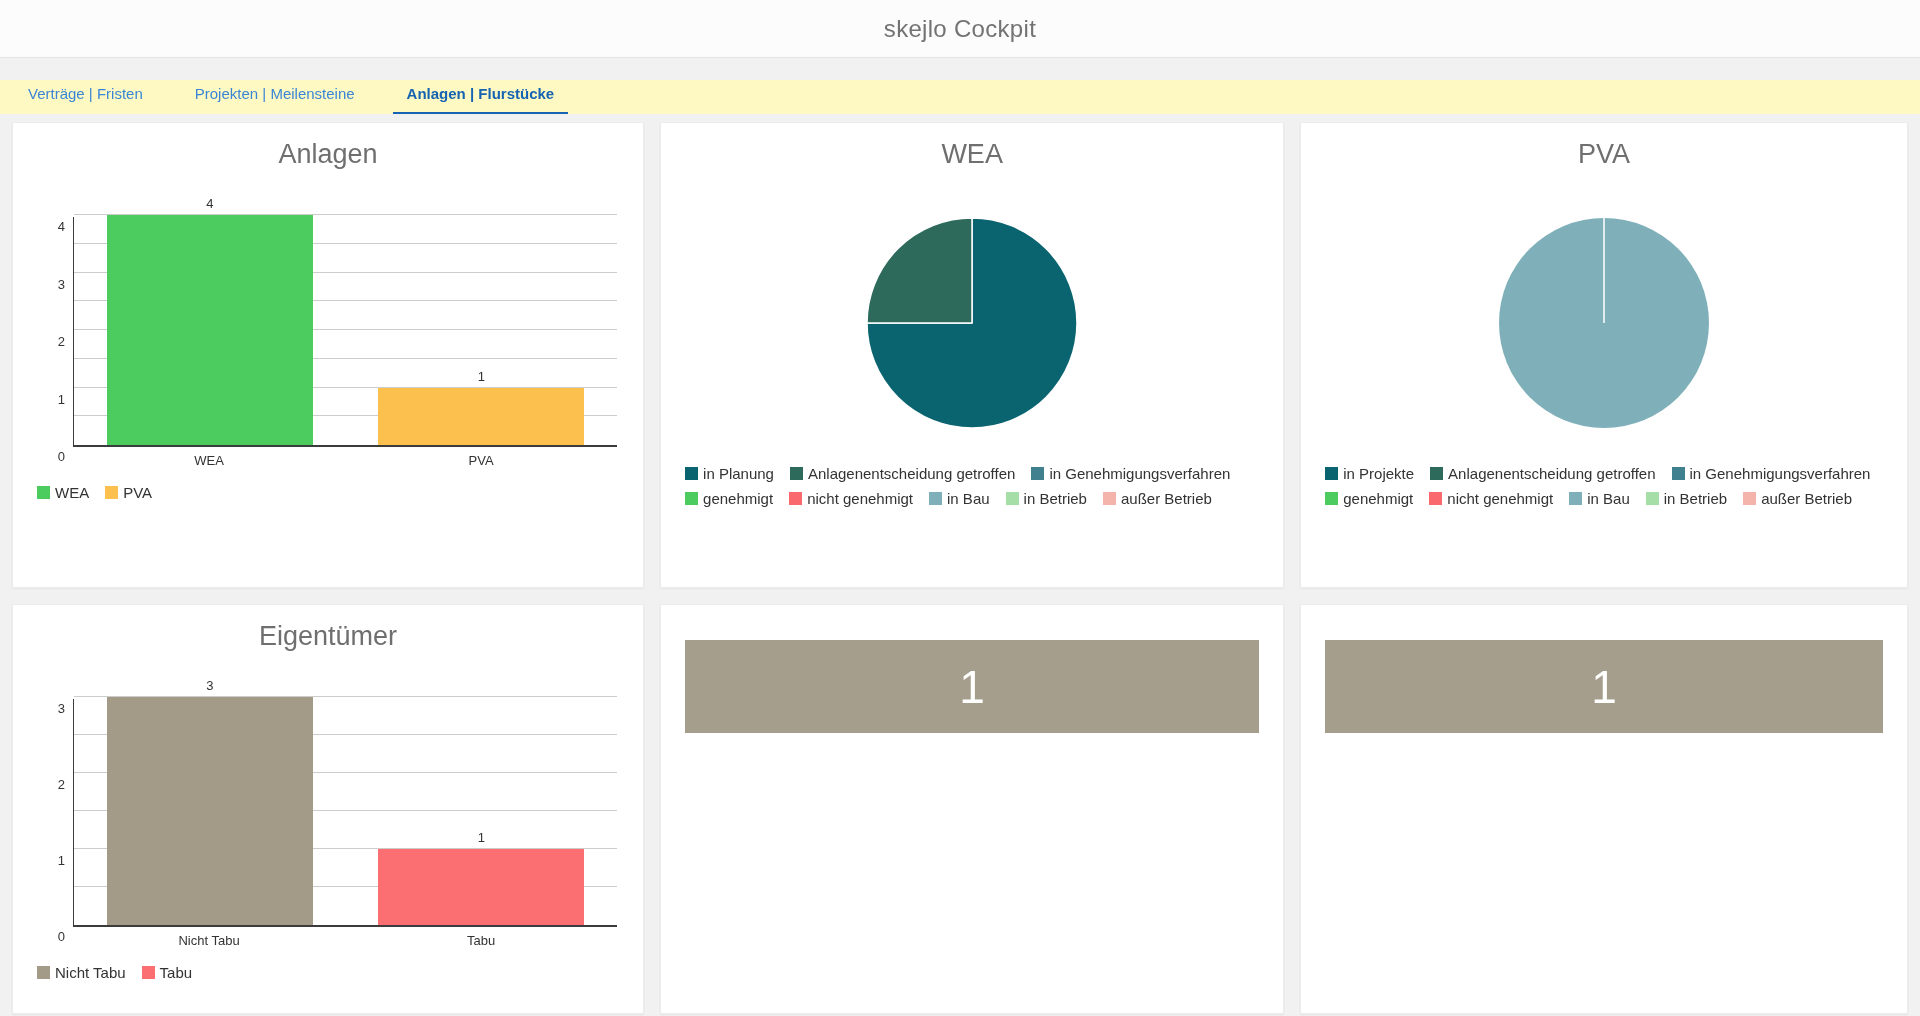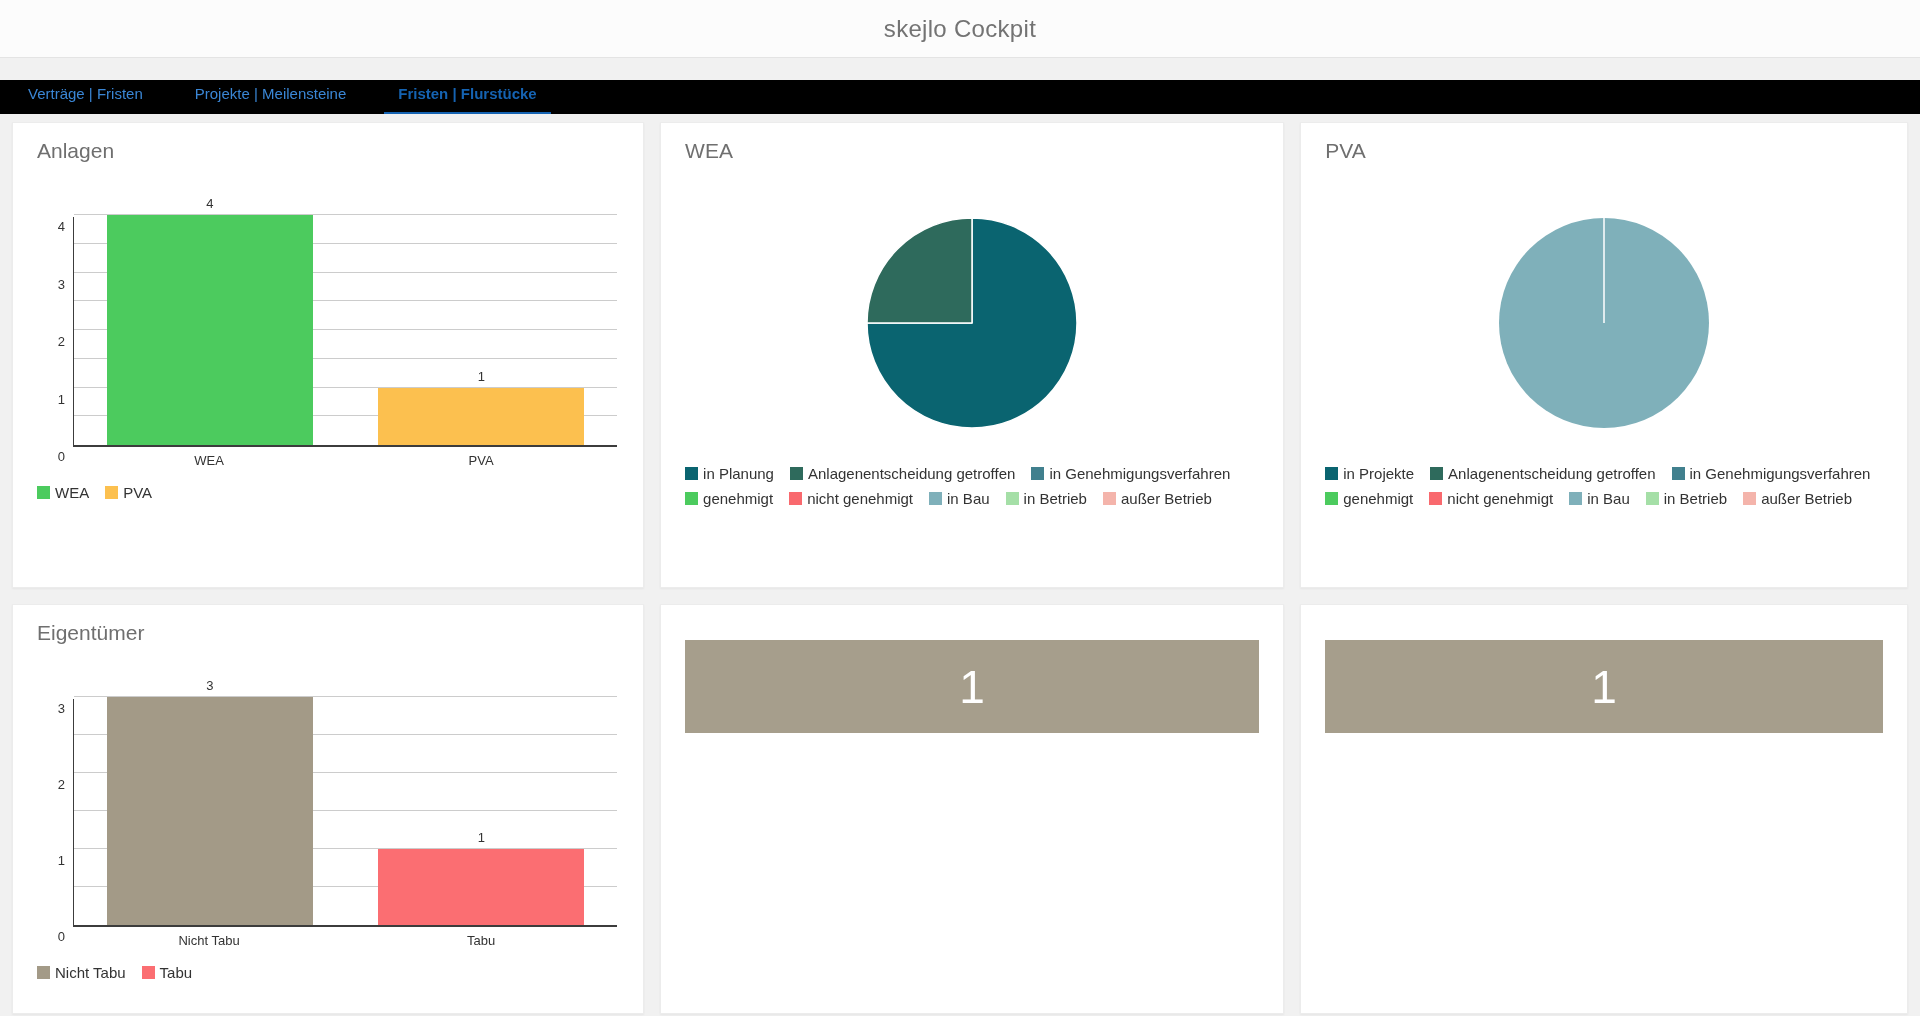--- a/index.html
+++ b/index.html
@@ -12,21 +12,21 @@
   }
   
   .app-header {
     height:58px; background:#fcfcfc; border-bottom:1px solid #e4e4e4;
     display:flex; align-items:center; justify-content:center;
   }
   .app-title { font-size:24px; font-weight:300; color:#737373; letter-spacing:.3px; }
 
   
   .tabbar {
-    margin-top:22px; background:#000000; height:34px;
+    margin-top:22px; background:#fef9c3; height:34px;
     display:flex; align-items:stretch; padding-left:14px;
   }
   .tab {
     font-size:15px; padding:5px 14px 0; margin-right:24px;
     color:#3a86d5; cursor:pointer; border-bottom:2px solid transparent;
   }
   .tab.active { color:#1563b2; font-weight:700; border-bottom-color:#1563b2; }
 
   
   .grid {
@@ -34,21 +34,21 @@
     grid-template-columns:1.04fr 1.027fr 1fr;
     grid-template-rows:466px 410px;
     gap:16px;
     padding:8px 12px 0;
   }
   .card {
     background:#fff; border:1px solid #ececec;
     box-shadow:0 1px 2px rgba(0,0,0,.05);
     padding:16px 24px; overflow:hidden; position:relative;
   }
-  .card-title { font-size:21px; font-weight:300; color:#6f6f6f; height:30px; }
+  .card-title { font-size:27px; font-weight:300; color:#6f6f6f; height:30px;text-align:center; }
 
   
   .chart-wrap { margin-top:48px; margin-left:36px; margin-right:2px; position:relative; }
   .bar-plot {
     position:relative;
     border-left:1px solid #3c3c3c;
     border-bottom:2px solid #3c3c3c;
   }
   .gridline { position:absolute; left:0; right:0; height:1px; background:#cccccc; }
   .ytick {
@@ -86,22 +86,22 @@
 </style>
 </head>
 <body>
 
 <div class="app-header">
   <span class="app-title">skejlo Cockpit</span>
 </div>
 
 <div class="tabbar">
   <div class="tab">Verträge | Fristen</div>
-  <div class="tab">Projekte | Meilensteine</div>
-  <div class="tab active">Fristen | Flurstücke</div>
+  <div class="tab">Projekten | Meilensteine</div>
+  <div class="tab active">Anlagen | Flurstücke</div>
 </div>
 
 <div class="grid">
 
   <div class="card">
     <div class="card-title">Anlagen</div>
     <div class="bar-host">
         <div class="chart-wrap">
           <div class="bar-plot" style="height: 230px;">
             <div class="gridline" style="bottom: 28.75px;"></div>

